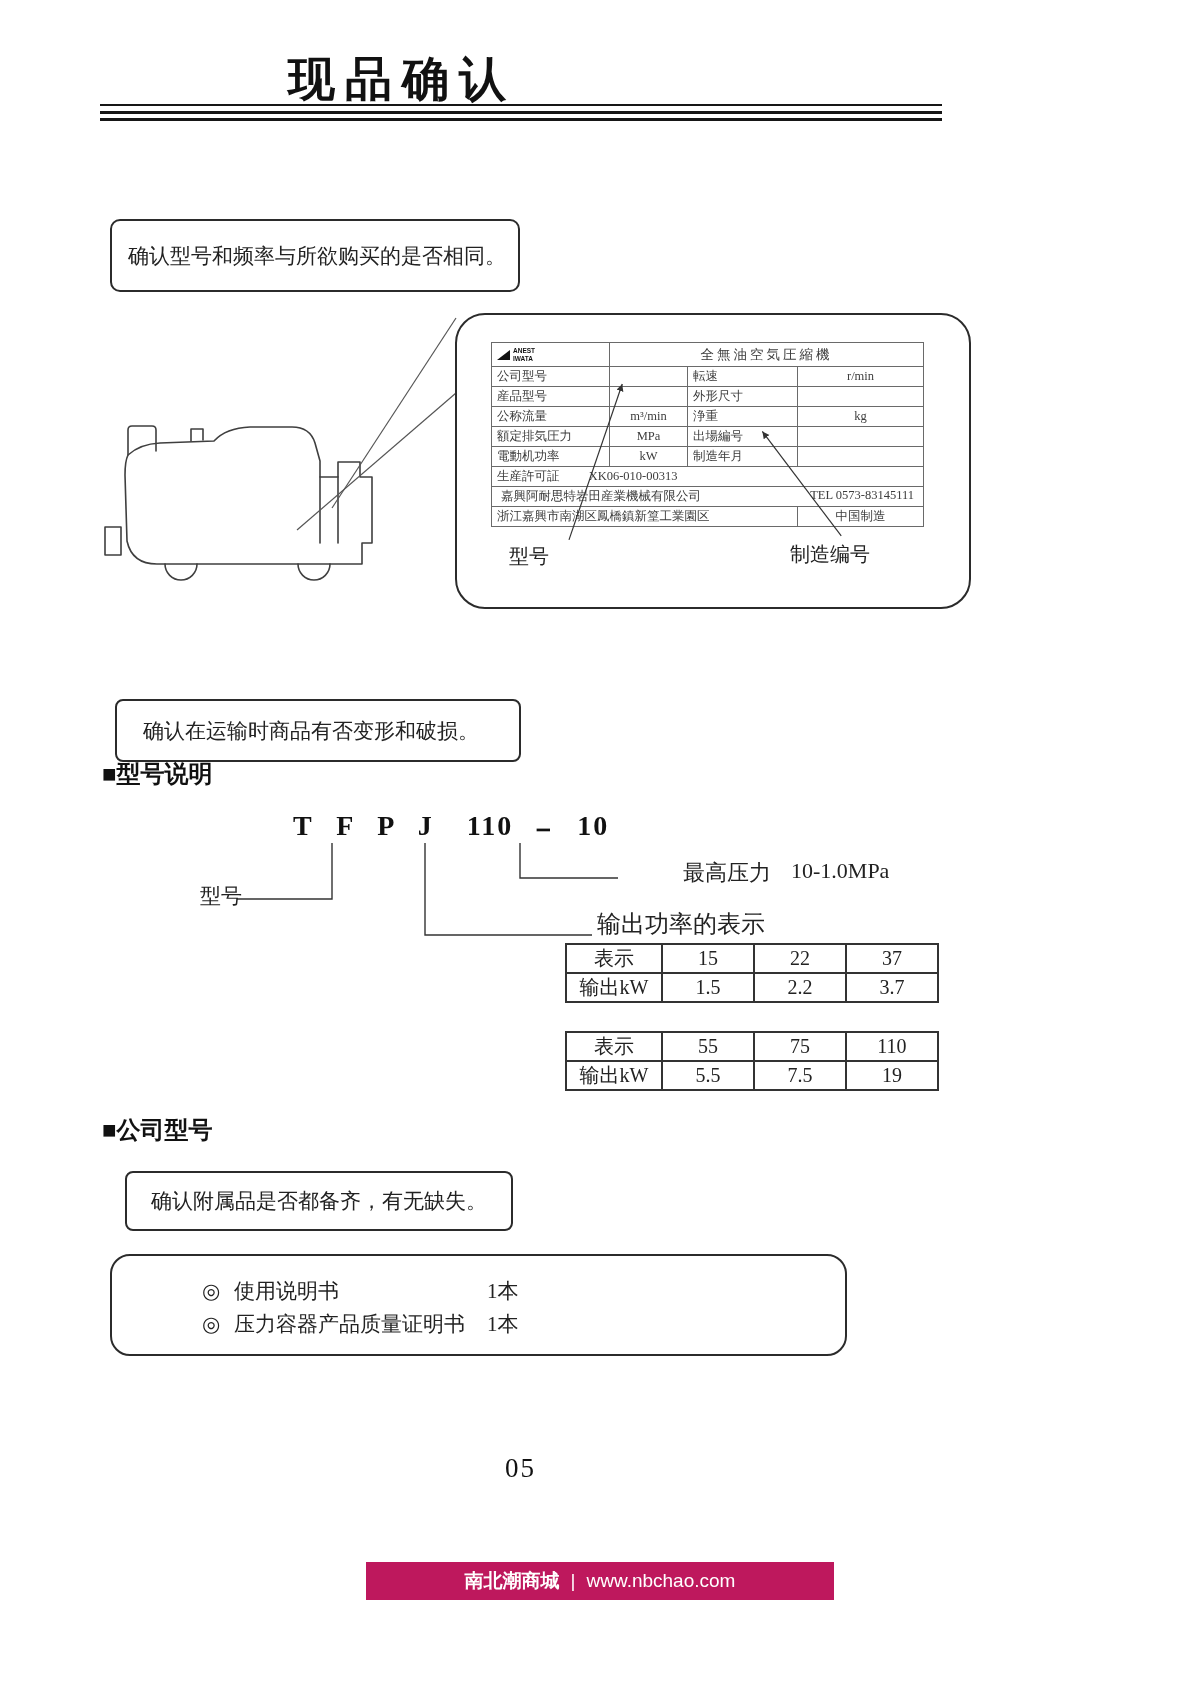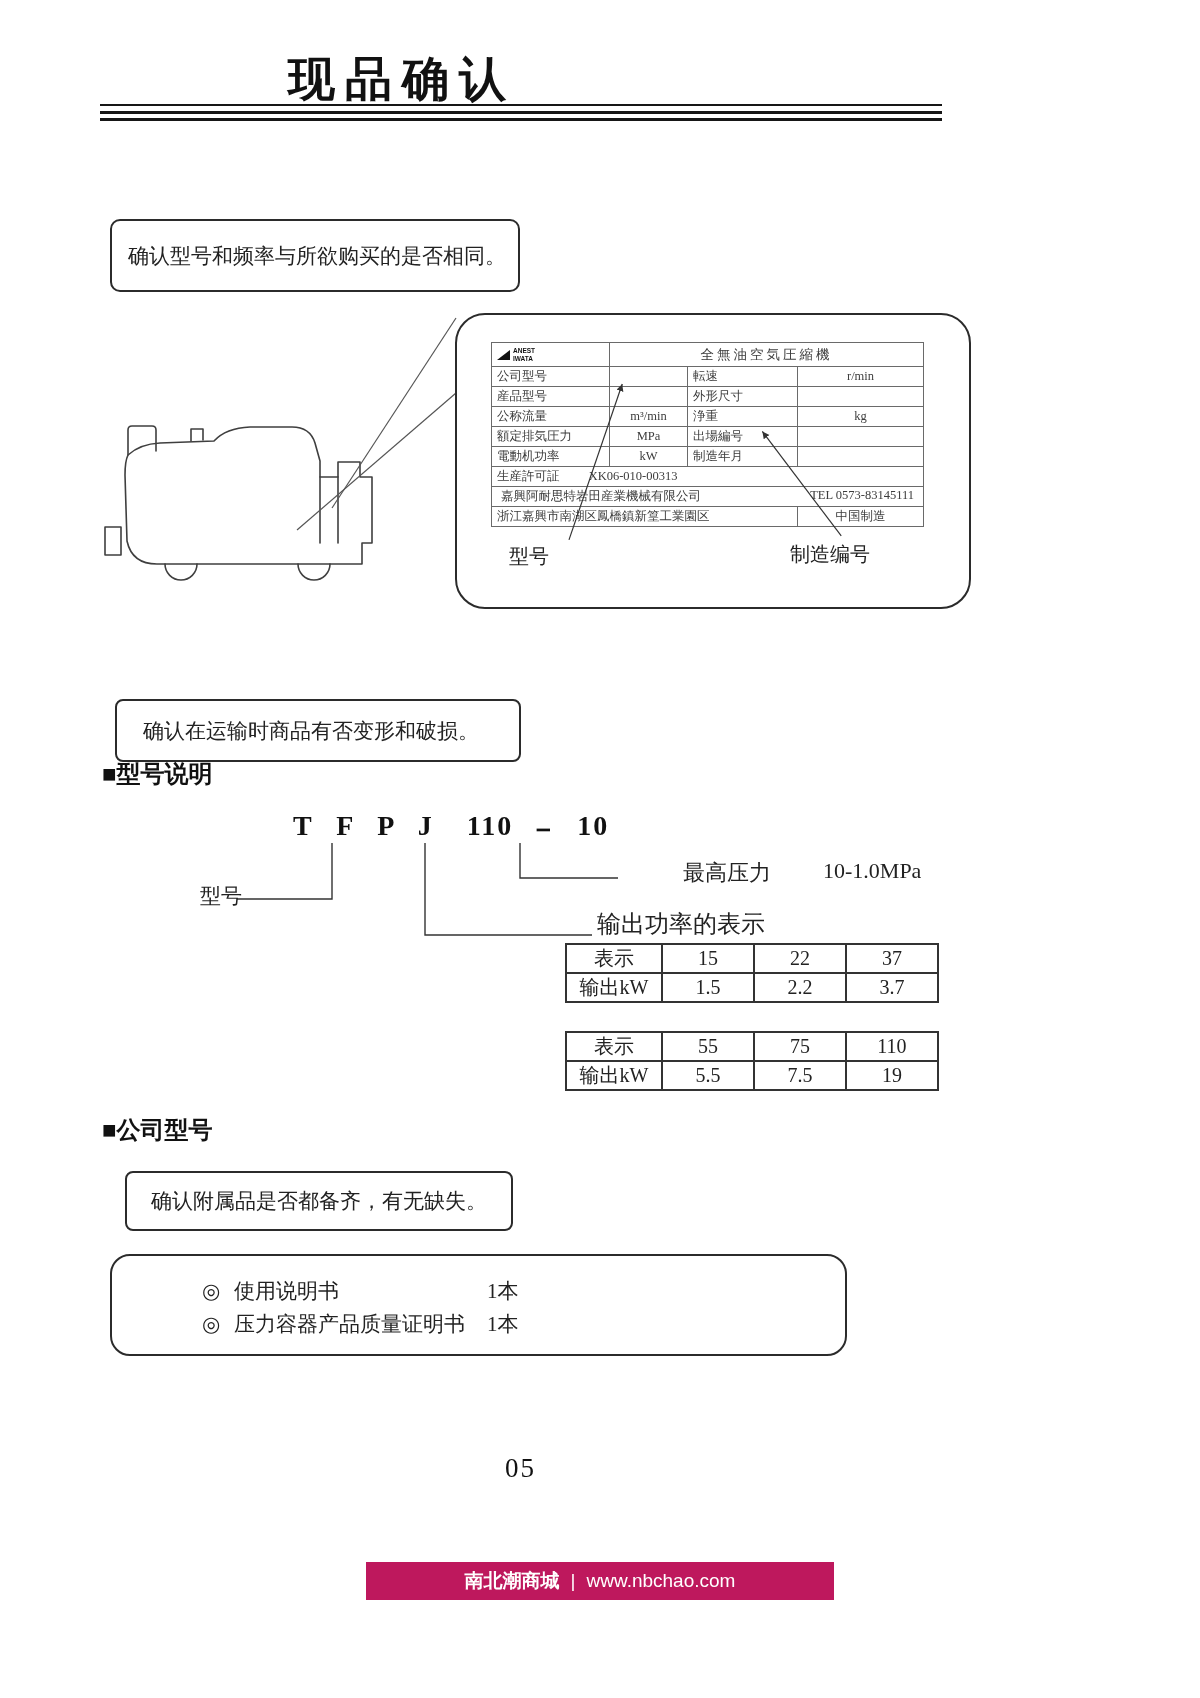--- a/index.html
+++ b/index.html
@@ -50,21 +50,21 @@
   .heading-2 { left:102px; top:1114px; }
 
   
   .model-code { left:293px; top:810px; font-size:28px; font-weight:bold; display:flex; color:#111; }
   .model-code .p1 { letter-spacing:9px; }
   .model-code .p2 { margin-left:26px; letter-spacing:2px; }
   .model-code .p3 { margin-left:16px; }
   .model-code .p4 { margin-left:20px; letter-spacing:2px; }
   .code-connectors { left:195px; top:843px; width:530px; height:100px; }
   .label-model { left:200px; top:882px; font-size:21px; color:#222; }
-  .pressure-line { left:683px; top:858px; font-size:22px; display:flex; gap:52px; color:#222; }
+  .pressure-line { left:683px; top:858px; font-size:22px; display:flex; gap:20px; color:#222; }
   .power-label { left:597px; top:908px; font-size:24px; color:#222; }
 
   
   .kw-table { position:absolute; border-collapse:collapse; font-size:20px; text-align:center; color:#222; }
   .kw-table td { border:2px solid #333; width:92px; height:28px; padding:0 2px; }
   .kw-table td:first-child { width:96px; }
   .kw-table-1 { left:565px; top:943px; }
   .kw-table-2 { left:565px; top:1031px; }
 
   

